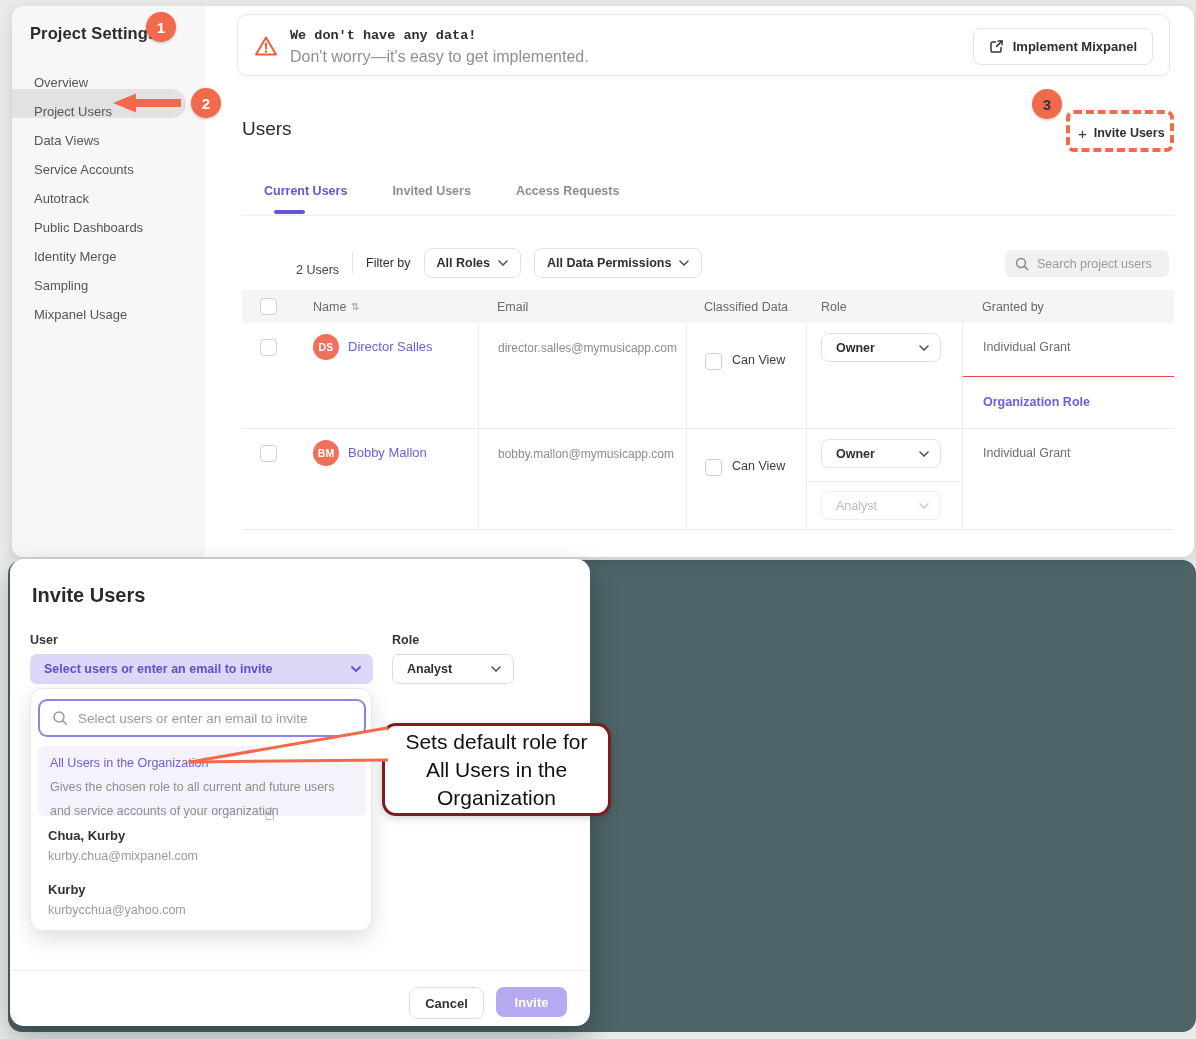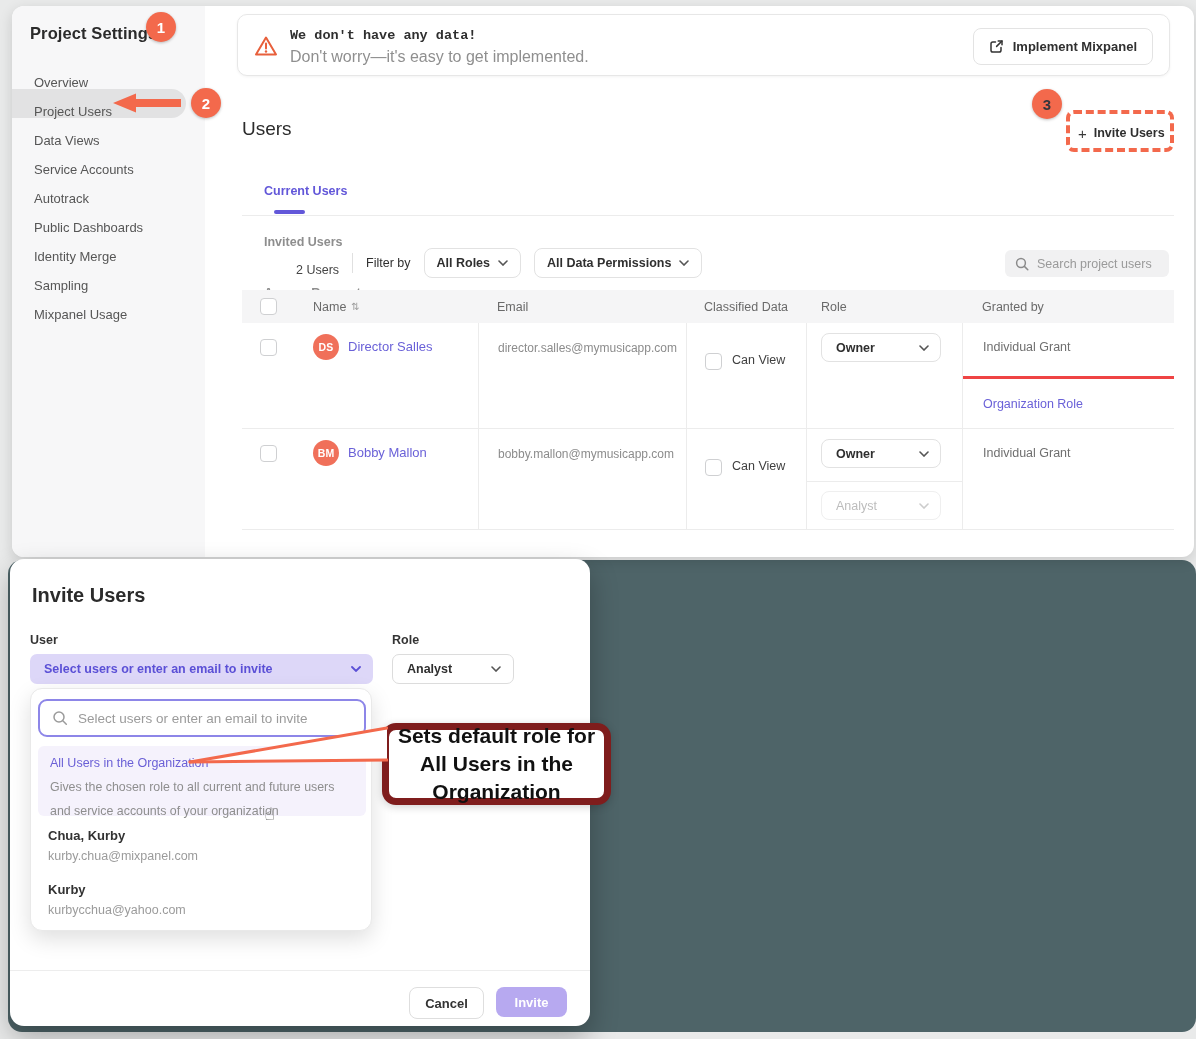--- a/index.html
+++ b/index.html
@@ -25,21 +25,21 @@
   .banner-icon{position:absolute;left:16px;top:20px;}
   .banner-title{position:absolute;left:52px;top:13px;font-size:13.5px;font-weight:700;color:#2f2f2f;font-family:Liberation Mono, monospace;}
   .banner-sub{position:absolute;left:52px;top:33px;font-size:16px;color:#8f8f8f;}
   .banner-btn{position:absolute;right:16px;top:13px;height:35px;border:1px solid #e3e3e3;border-radius:8px;
     background:#fff;display:flex;align-items:center;gap:9px;padding:0 15px;cursor:pointer;}
   .banner-btn span{font-size:13px;font-weight:700;color:#2f2f2f;}
   .users-heading{position:absolute;left:230px;top:112px;font-size:19px;font-weight:400;color:#2c2c2c;}
   .invite-btn{position:absolute;left:1066px;top:114px;width:86px;height:26px;display:flex;align-items:center;gap:7px;cursor:pointer;}
   .invite-btn .plus{font-size:15px;color:#3a3a3a;font-weight:400;line-height:1;}
   .invite-btn span.lbl{font-size:12.5px;font-weight:700;color:#2f2f2f;white-space:nowrap;}
-  .tabs{position:absolute;left:240px;top:178px;display:flex;gap:21px;flex-direction:column;}
+  .tabs{position:absolute;left:240px;top:178px;display:flex;gap:21px;}
   .tab{font-size:12.5px;color:#8e8e8e;font-weight:600;padding:0 12px 16px 12px;position:relative;cursor:pointer;white-space:nowrap;}
   .tab.active{color:#6257D9;}
   .tab.active::after{content:"";position:absolute;left:22px;bottom:0;width:31px;height:4px;border-radius:2px;background:#6257D9;}
   .tabs-divider{position:absolute;left:230px;right:20px;top:209px;height:1px;background:#ececec;}
   .filter-row{position:absolute;left:284px;top:242px;height:30px;display:flex;align-items:center;gap:13px;}
   .count{font-size:12.5px;color:#454545;margin-top:13px;}
   .vsep{width:1px;height:20px;background:#e0e0e0;}
   .filter-by{font-size:12.5px;font-weight:400;color:#2f2f2f;}
   .pill-btn{height:30px;border:1px solid #e2e2e2;border-radius:8px;background:#fff;display:flex;align-items:center;
     gap:8px;padding:0 12px;font-size:12.5px;font-weight:700;color:#2f2f2f;cursor:pointer;box-sizing:border-box;white-space:nowrap;}
@@ -69,21 +69,21 @@
   .role-slot{height:53px;box-sizing:border-box;padding:10px 0 0 14px;}
   .role-slot.second{border-top:1px solid #ececec;height:52px;}
   .role-select{width:120px;height:29px;border:1px solid #e2e2e2;border-radius:8px;background:#fff;display:flex;
     align-items:center;justify-content:space-between;padding:0 11px 0 14px;box-sizing:border-box;cursor:pointer;}
   .role-select span{font-size:12.5px;font-weight:700;color:#2f2f2f;}
   .role-select .chev{color:#555;display:flex;}
   .role-select.disabled{border-color:#efefef;cursor:default;}
   .role-select.disabled span{color:#bcbcbc;font-weight:400;}
   .role-select.disabled .chev{color:#ccc;}
   .grant-slot{height:53px;box-sizing:border-box;padding:17px 0 0 20px;font-size:12.5px;color:#6f6f6f;}
-  .grant-slot.second{border-top:3px solid #ef4444;height:52px;padding-top:18px;}
+  .grant-slot.second{border-top:1px solid #ef4444;height:52px;padding-top:18px;font-weight:bold;}
   .grant-link{color:#6A61D8;cursor:pointer;}
   
   .dialog{left:10px;top:559px;width:580px;height:467px;background:#fff;border-radius:14px;
     box-shadow:0 12px 28px rgba(0,0,0,.28);}
   .dlg-title{position:absolute;left:22px;top:25px;font-size:20px;font-weight:700;color:#2b2b2b;}
   .dlg-label{position:absolute;font-size:12.5px;font-weight:700;color:#343434;}
   .user-select{position:absolute;left:20px;top:95px;width:343px;height:30px;background:#ddd7f8;border-radius:7px;
     display:flex;align-items:center;justify-content:space-between;padding:0 12px 0 14px;box-sizing:border-box;cursor:pointer;}
   .user-select span{font-size:12.5px;font-weight:700;color:#5B50D6;white-space:nowrap;}
   .user-select .chev{color:#5B50D6;display:flex;}
@@ -106,23 +106,23 @@
   .dlg-footer{position:absolute;left:0;right:0;top:411px;border-top:1px solid #ededed;height:56px;}
   .btn-cancel{position:absolute;left:399px;top:16px;width:73px;height:30px;border:1px solid #dedede;border-radius:8px;
     background:#fff;font-size:13px;font-weight:700;color:#333;display:flex;align-items:center;justify-content:center;cursor:pointer;}
   .btn-invite{position:absolute;left:486px;top:16px;width:71px;height:30px;border-radius:8px;background:#B7A9F0;
     font-size:13px;font-weight:700;color:#fff;display:flex;align-items:center;justify-content:center;cursor:pointer;}
   
   .badge{width:30px;height:30px;border-radius:50%;background:#F3694C;color:#fff;font-size:15px;font-weight:600;
     display:flex;align-items:center;justify-content:center;box-shadow:0 1px 3px rgba(0,0,0,.25);z-index:30;}
   .badge.dark{color:#33363d;}
   .dash-box{left:1066px;top:110px;width:108px;height:42px;border:4px dashed #F3694C;border-radius:8px;box-sizing:border-box;z-index:25;}
-  .callout{left:382px;top:723px;width:229px;height:82px;background:#fff;border:7px solid #7f1d1d;border-radius:14px;
+  .callout{left:382px;top:723px;width:229px;height:93px;background:#fff;border:3px solid #7f1d1d;border-radius:14px;
     box-sizing:border-box;z-index:40;display:flex;align-items:center;justify-content:center;text-align:center;
-    box-shadow:0 2px 8px rgba(0,0,0,.18);font-weight:bold;}
+    box-shadow:0 2px 8px rgba(0,0,0,.18);}
   .callout span{font-size:21px;color:#111;line-height:28px;width:208px;}
   .tail{left:186px;top:724px;z-index:41;}
   .cursor-glyph{left:264px;top:804px;font-family:"DejaVu Sans",sans-serif;font-size:17px;color:#555;z-index:42;
     transform:rotate(-8deg);text-shadow:0 0 2px #fff;}
   .arrow-anno{left:113px;top:93px;z-index:30;}
 </style>
 </head>
 <body>
 
 <div class="abs teal-backdrop"></div>

